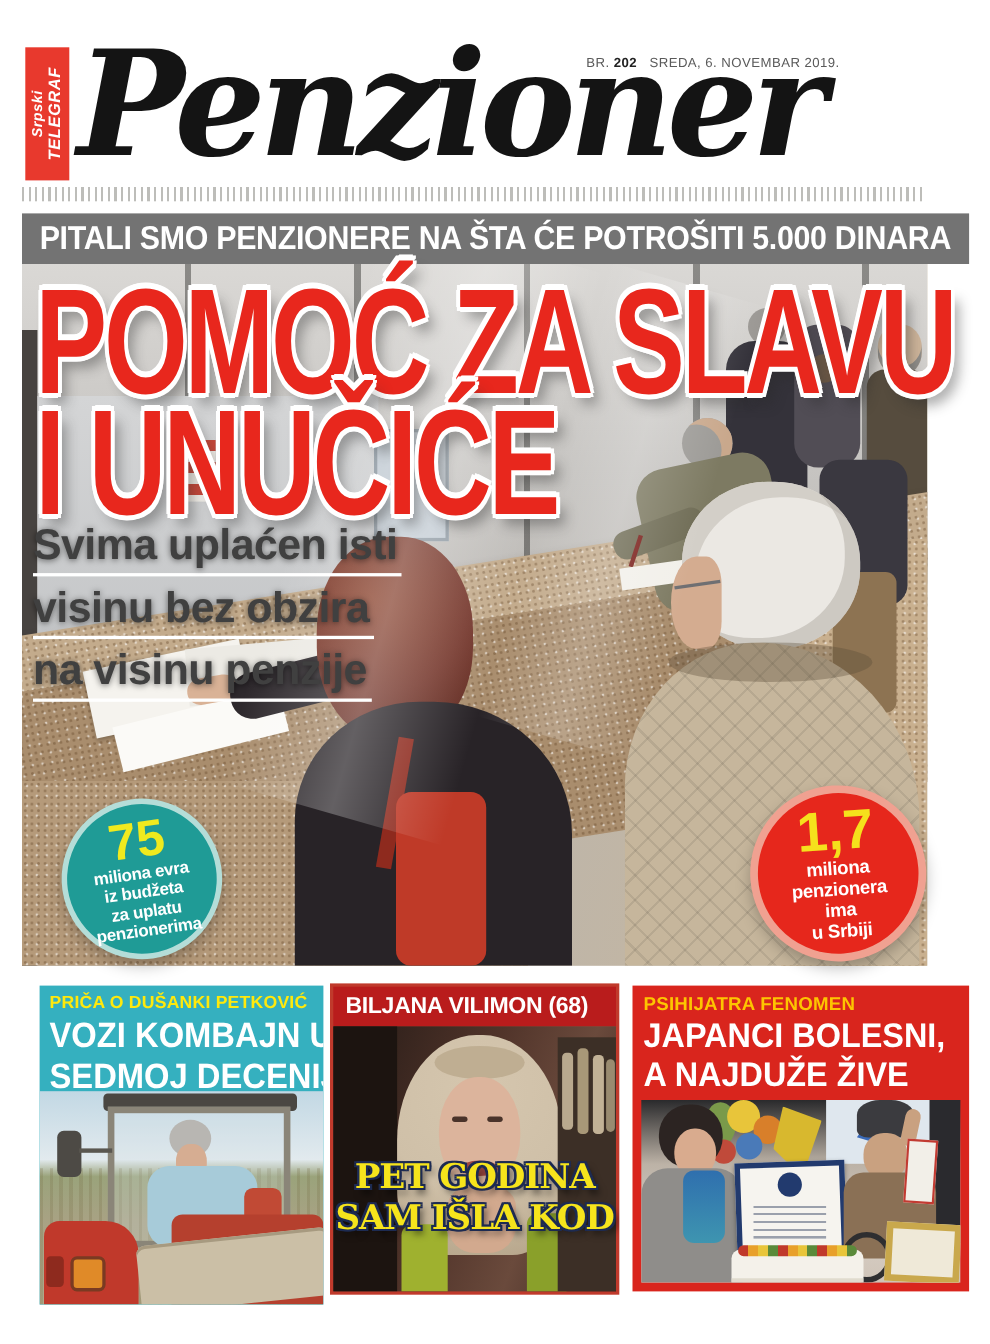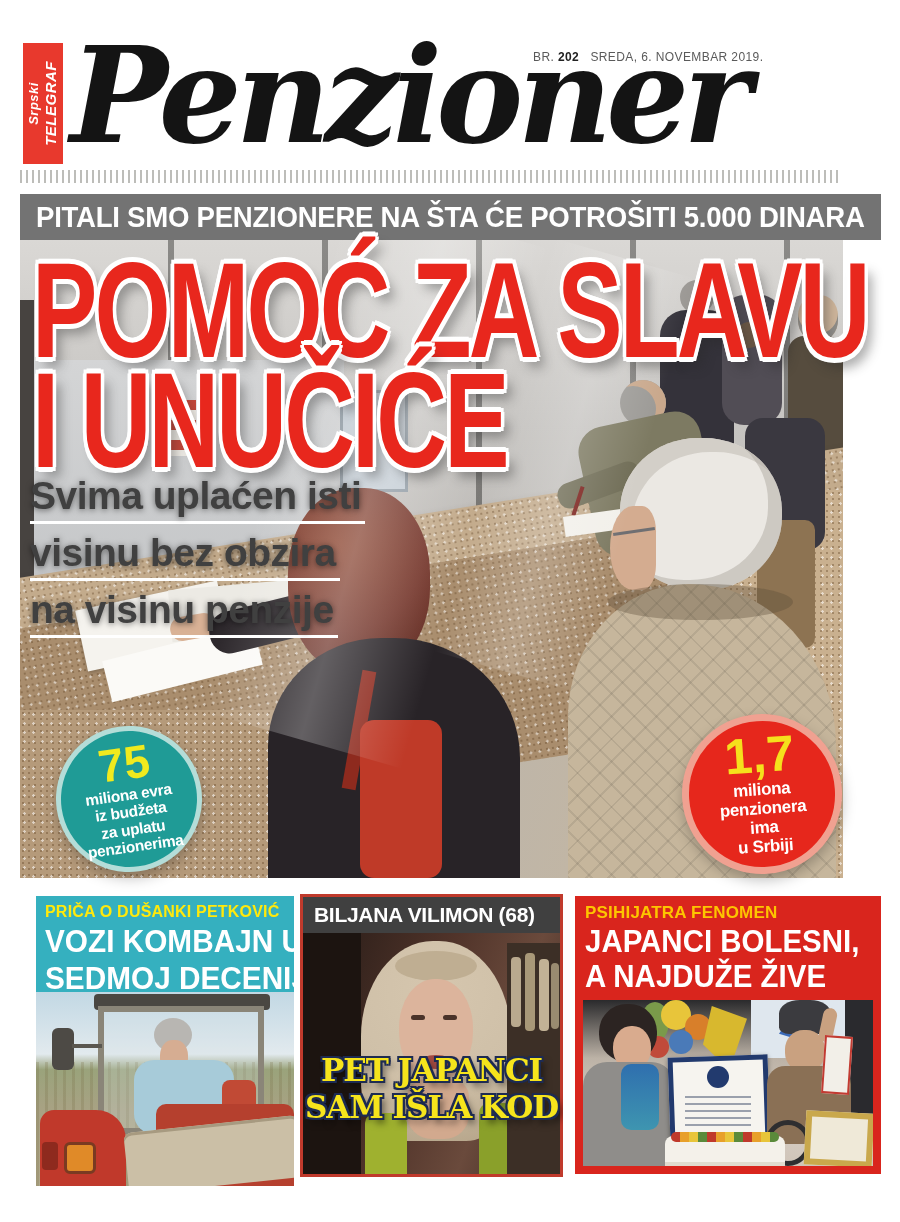--- a/index.html
+++ b/index.html
@@ -68,21 +68,21 @@
   .kicker{font-weight:bold;letter-spacing:.2px;}
   .teaser-head{color:#fff;font-weight:bold;white-space:nowrap;
       transform:scaleX(.93);transform-origin:left;}
   .panel-left{left:20px;top:896px;width:258px;height:290px;background:#35b0bf;margin-left:16px;}
   .panel-left .hdr{padding:7px 9px 0 9px;}
   .panel-left .kicker{color:#ffe90c;font-size:16px;}
   .panel-left .teaser-head{font-size:32px;line-height:34px;margin-top:3px;}
   .photo-tractor{left:0px;top:96px;width:258px;height:194px;}
 
   .panel-mid{left:300px;top:894px;width:263px;height:283px;background:#c03a2c;padding:0;}
-  .midbar{left:3px;top:3px;width:257px;height:36px;background:#404040;color:#fff;
+  .midbar{left:3px;top:3px;width:257px;height:36px;background:#b91c1c;color:#fff;
       display:flex;align-items:center;padding-left:11px;box-sizing:border-box;
       font-weight:bold;font-size:21px;letter-spacing:-.3px;}
   .photo-biljana{left:3px;top:39px;width:257px;height:241px;}
   .midoverlay{left:3px;top:158px;width:257px;text-align:center;
       font-family:"DejaVu Serif",serif;font-weight:bold;font-size:31px;line-height:37px;
       color:#f6e41c;letter-spacing:-1px;
       text-shadow:2px 0 0 #1d2b52,-2px 0 0 #1d2b52,0 2px 0 #1d2b52,0 -2px 0 #1d2b52,
         2px 2px 0 #1d2b52,-2px -2px 0 #1d2b52,2px -2px 0 #1d2b52,-2px 2px 0 #1d2b52,
         4px 5px 7px rgba(0,0,0,.55);}
 
@@ -231,21 +231,21 @@
       <div class="s" style="left:104px;top:146px;width:62px;height:60px;border-radius:30% 30% 40% 40%;background:#d2a98e;"></div>
       <div class="s" style="left:62px;top:180px;width:42px;height:61px;background:#9fb12f;border-radius:10px 10px 0 0;"></div>
       <div class="s" style="left:176px;top:170px;width:36px;height:71px;background:#8aa02a;border-radius:10px 10px 0 0;"></div>
       <div class="s" style="left:204px;top:10px;width:53px;height:231px;background:#3c2f26;"></div>
       <div class="s" style="left:208px;top:24px;width:10px;height:70px;border-radius:4px;background:#b9a98e;"></div>
       <div class="s" style="left:222px;top:20px;width:10px;height:78px;border-radius:4px;background:#a89878;"></div>
       <div class="s" style="left:236px;top:26px;width:10px;height:72px;border-radius:4px;background:#c2b296;"></div>
       <div class="s" style="left:248px;top:30px;width:8px;height:66px;border-radius:4px;background:#998b70;"></div>
     </div>
     <div class="s midoverlay">
-      <div>PET JAPANCI</div>
+      <div>PET GODINA</div>
       <div>SAM IŠLA KOD</div>
     </div>
   </div>
 
   <div class="s panel-right nooverflow">
     <div class="hdr">
       <div class="kicker">PSIHIJATRA FENOMEN</div>
       <div class="teaser-head">JAPANCI BOLESNI,</div>
       <div class="teaser-head">A NAJDUŽE ŽIVE</div>
     </div>

